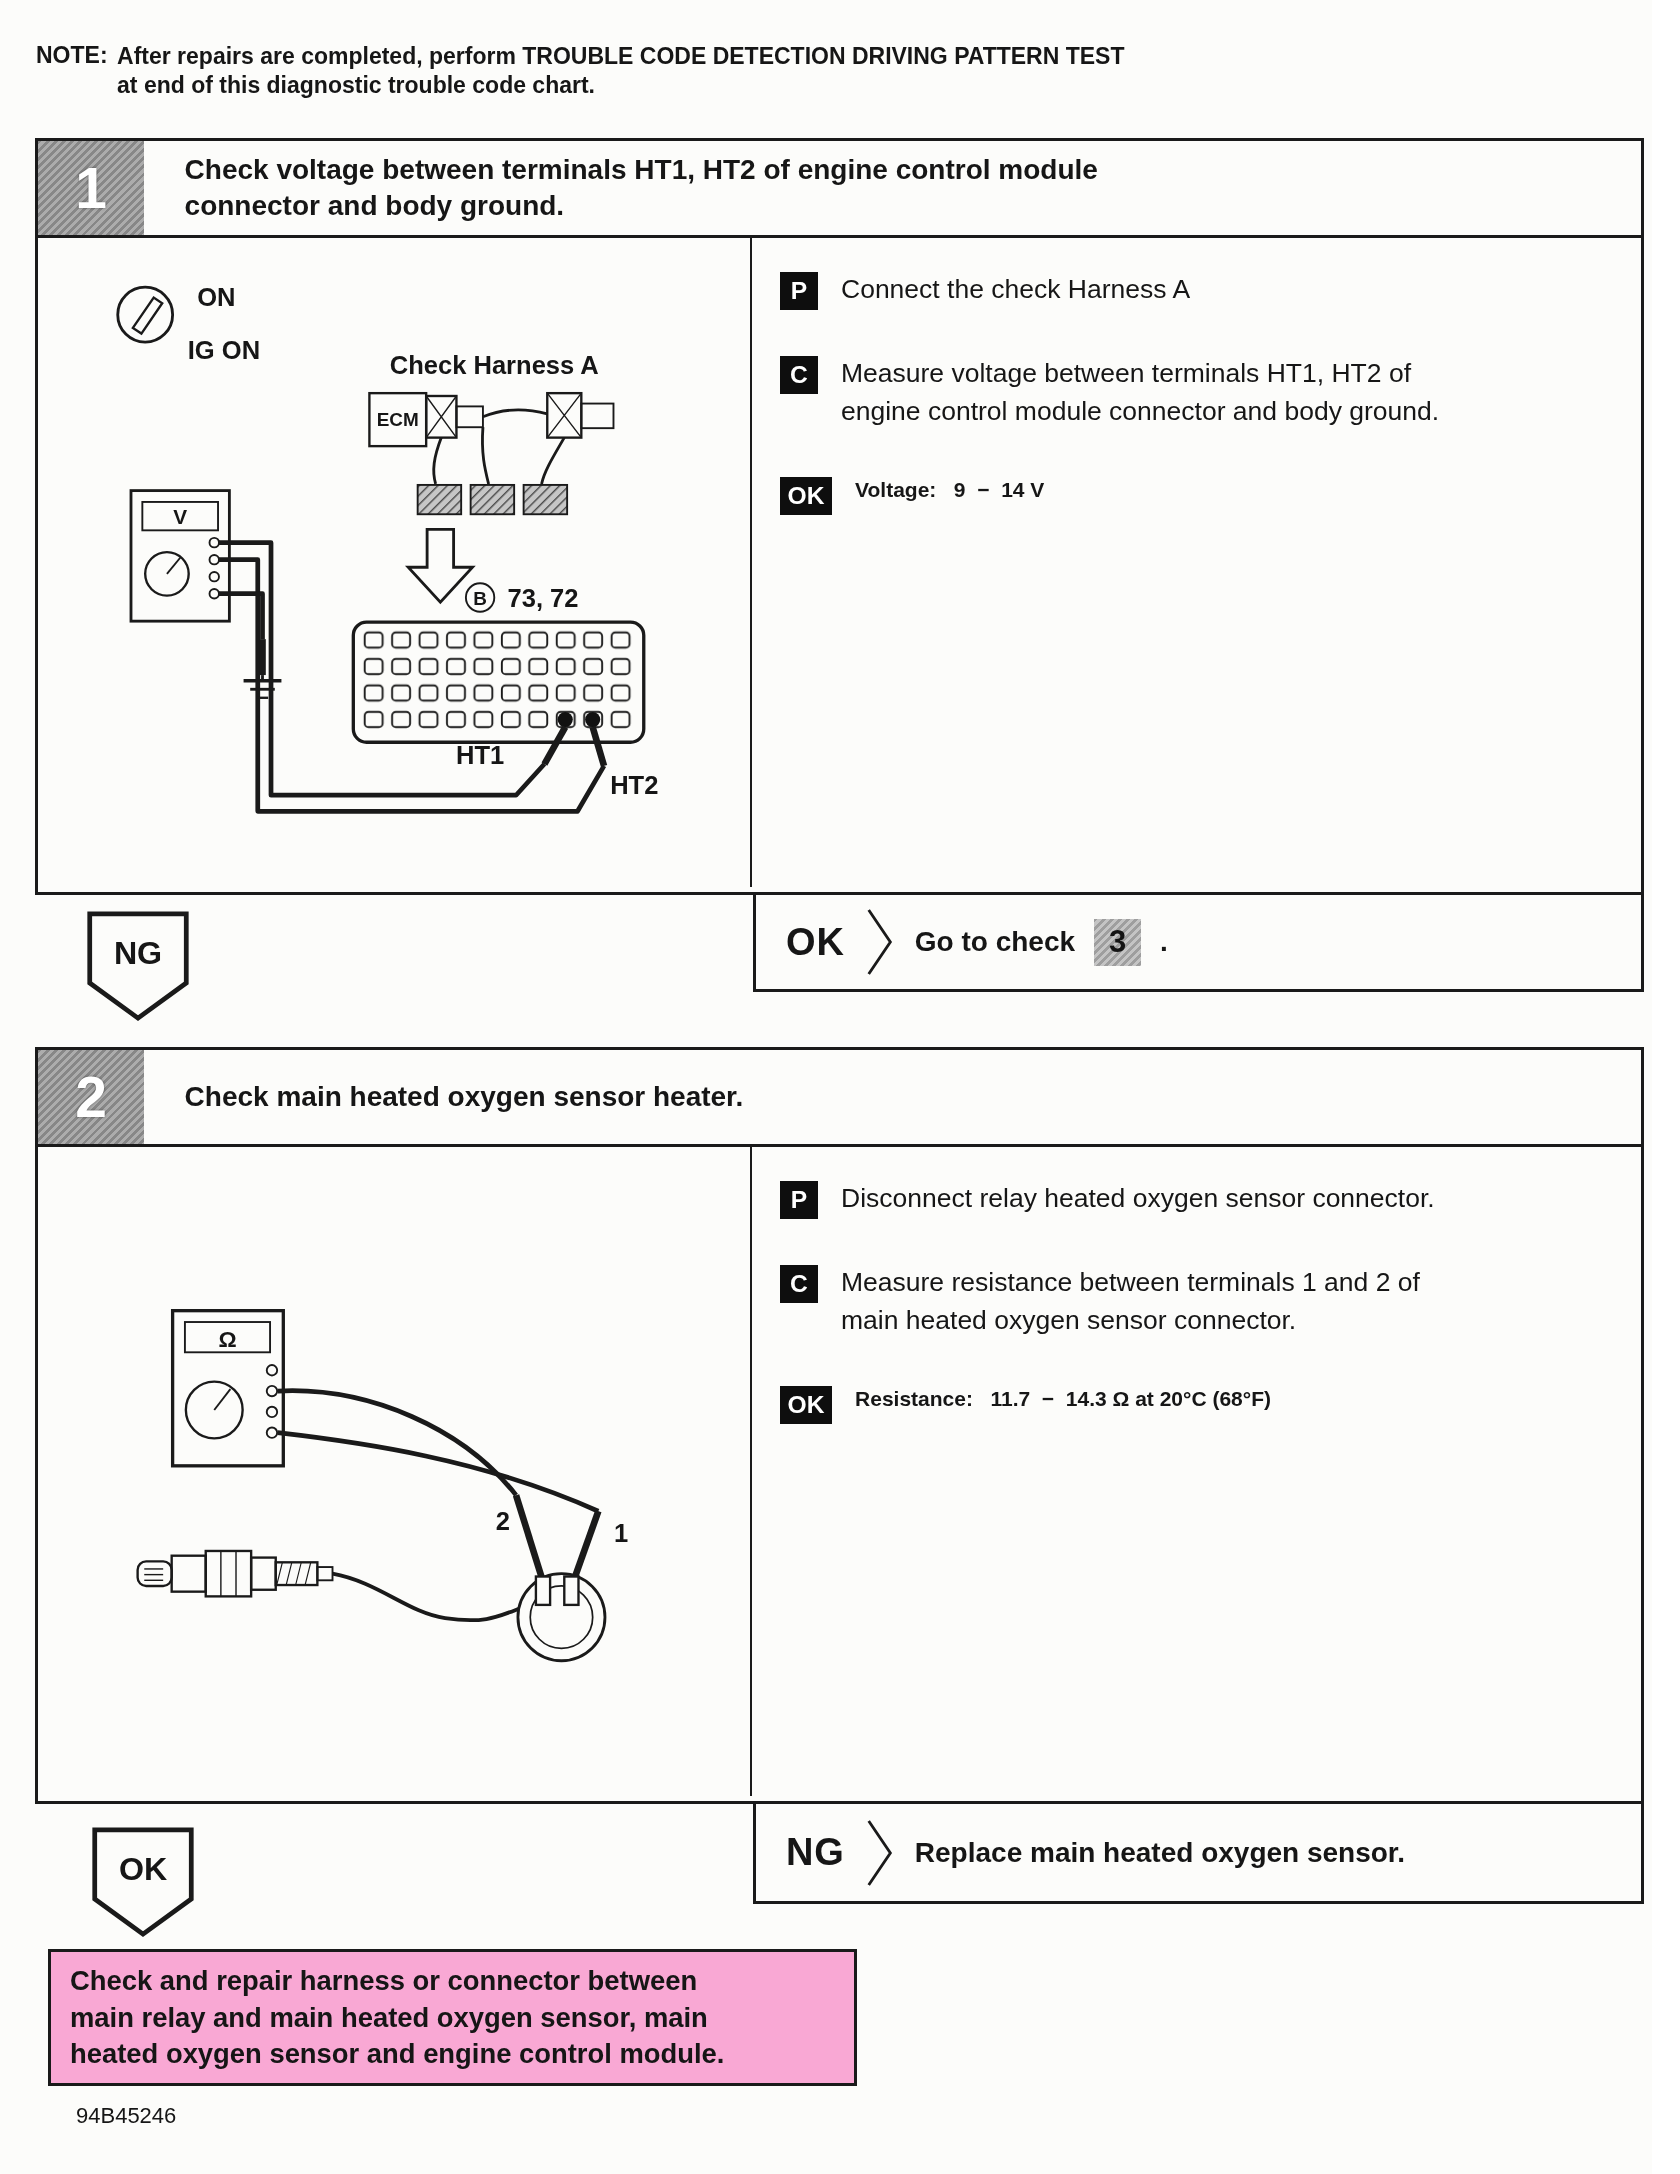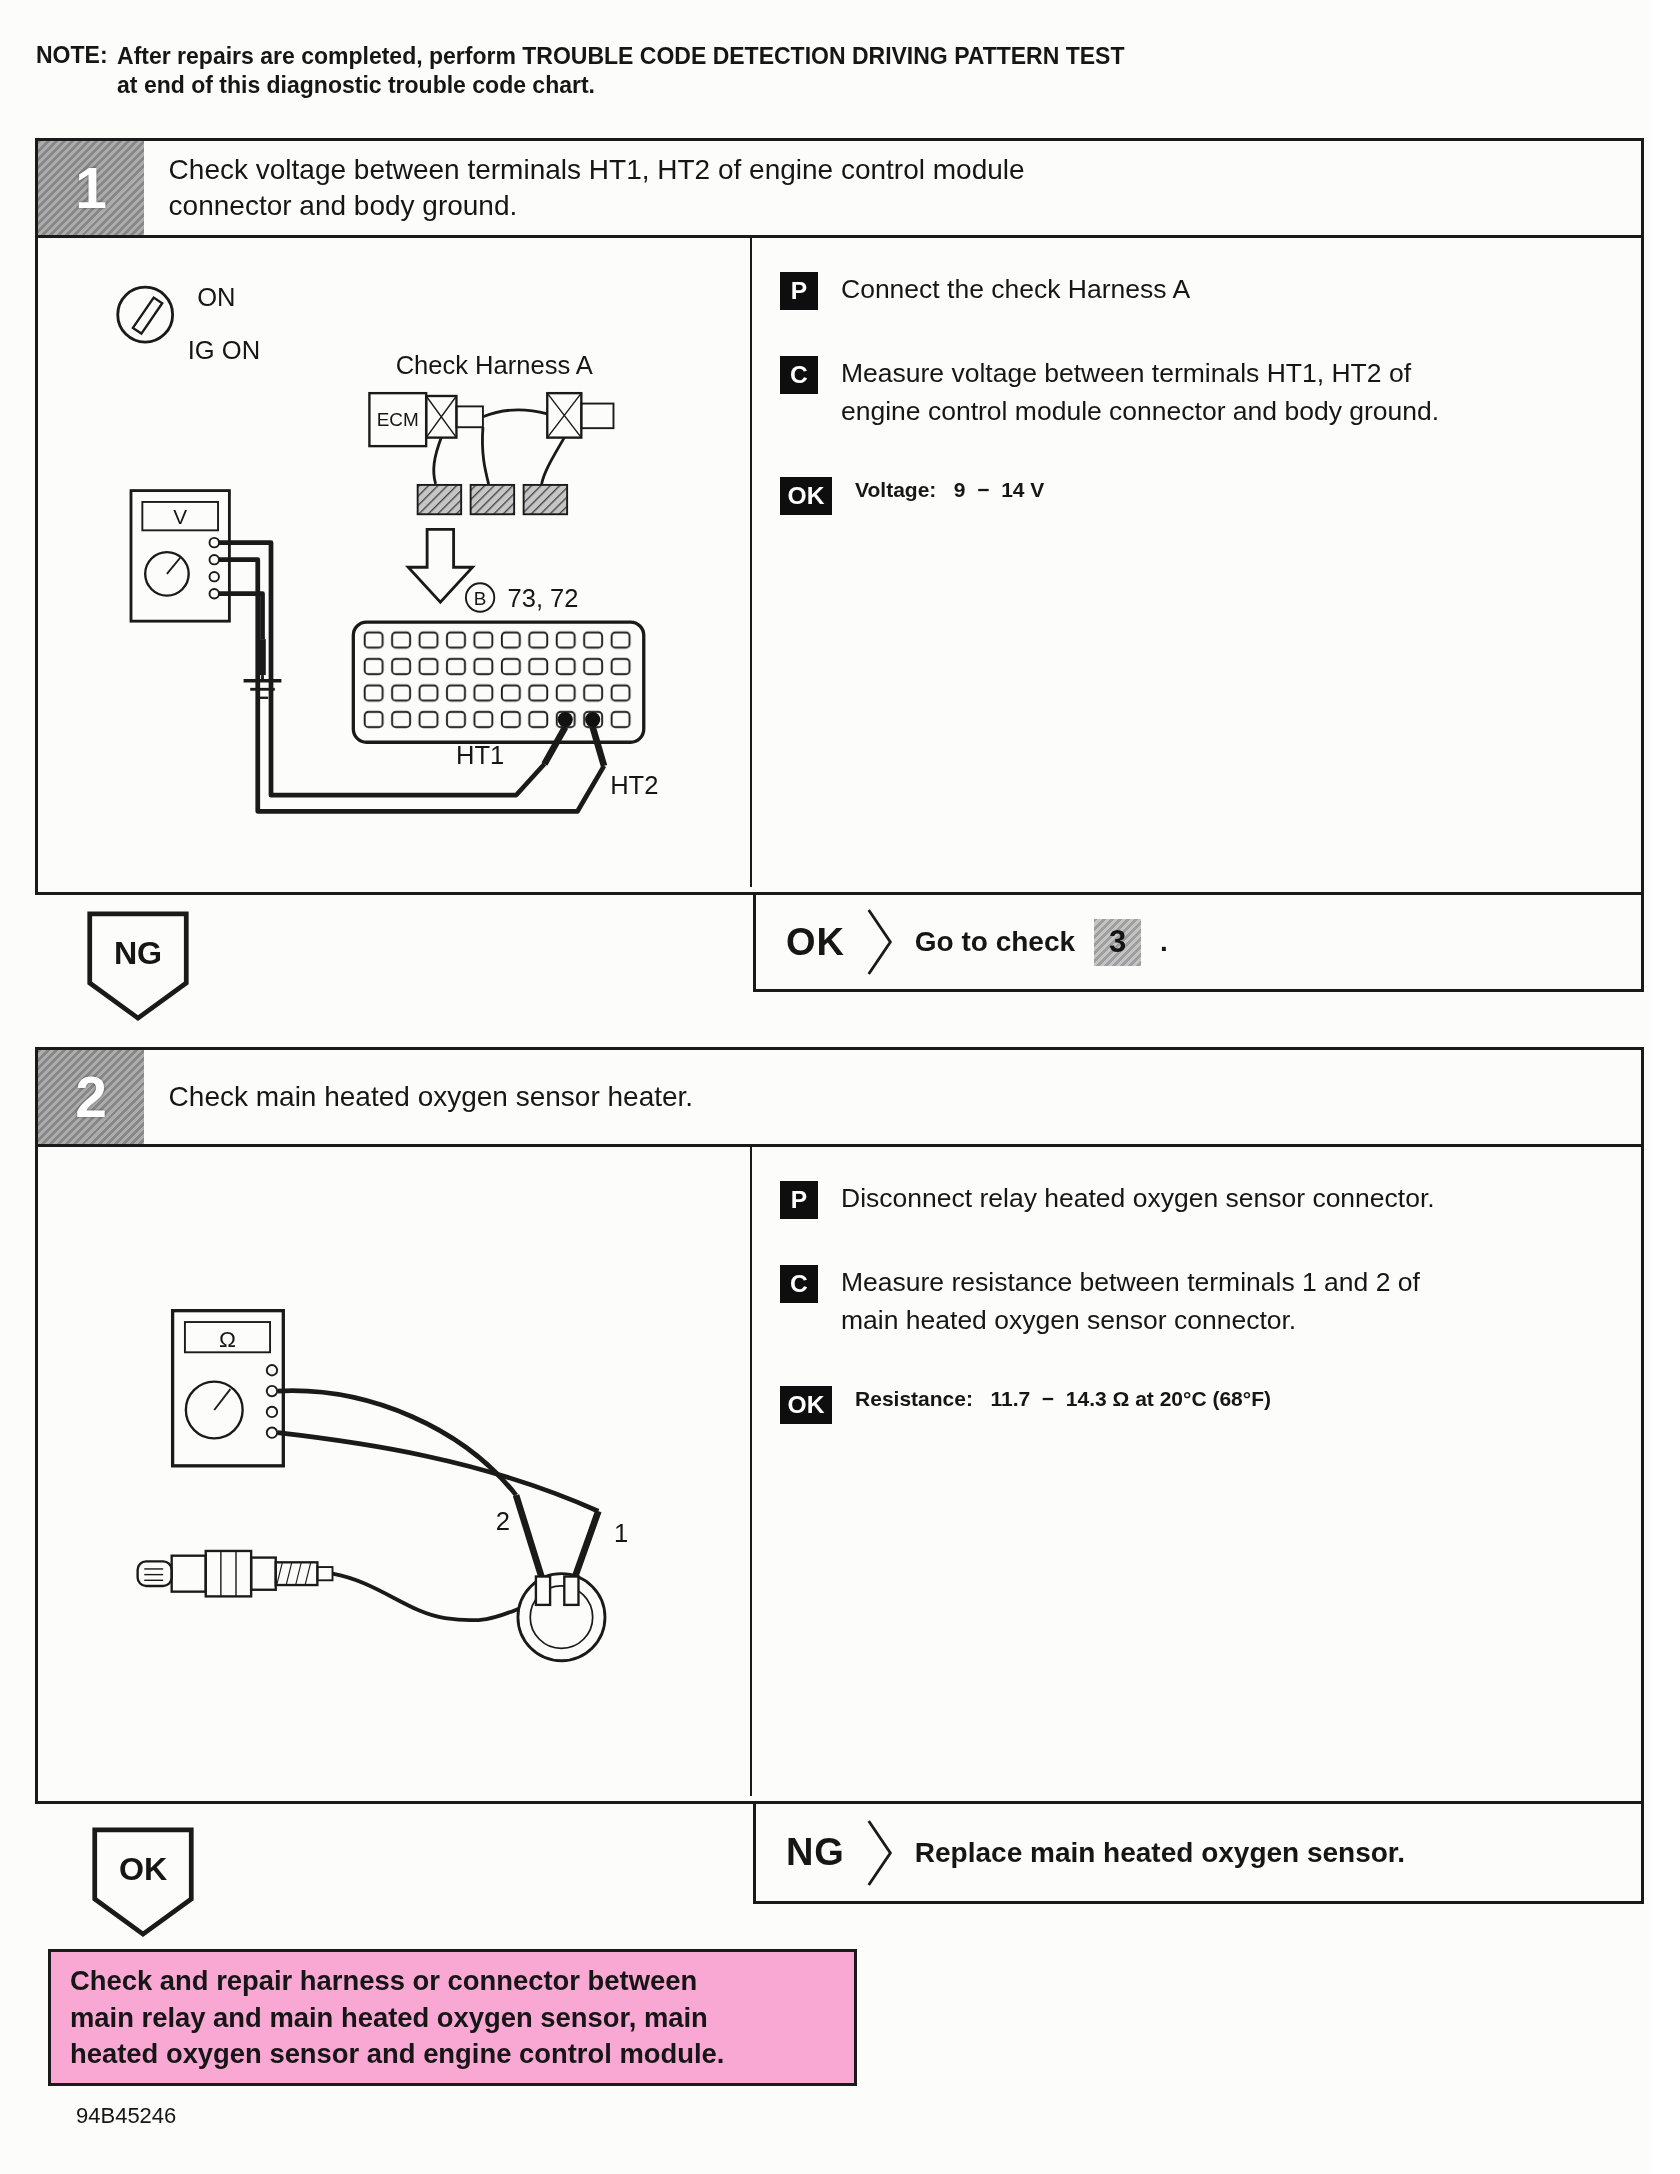--- a/index.html
+++ b/index.html
@@ -19,24 +19,24 @@
   
   .step-box { position:absolute; left:35px; width:1609px; height:757px;
               border:3.8px solid #1a1a1a; background:#fcfcfa; }
   .step-header { display:flex; align-items:center; height:97px;
                  border-bottom:3.8px solid #1a1a1a; }
   .step-num { width:106px; height:100%; flex:none;
               display:flex; align-items:center; justify-content:center;
               font-size:57px; font-weight:bold; color:#ffffff;
               text-shadow:0 0 2.8px rgba(0,0,0,.45);
               background:repeating-linear-gradient(135deg,#878787 0 2.8px,#acacac 2.8px 5.7px); }
-  .step-title { white-space:pre-line; font-size:28px; font-weight:normal;
-                line-height:1.3; padding:5.7px 23px 5.7px 24.6px; }
+  .step-title { white-space:pre-line; font-size:28px; font-weight:bold;
+                line-height:1.3; padding:5.7px 23px 5.7px 24.6px;margin-left:16px; }
   .step-body { display:flex; height:649px; }
-  .diagram-panel { width:714px; flex:none; border-right:2.8px solid #1a1a1a; }
+  .diagram-panel { width:714px; flex:none; border-right:2.8px solid #1a1a1a;font-weight:bold; }
   .instr-panel { flex:1; padding:32px 24.6px 0 28px; }
   .instr-row { display:flex; align-items:flex-start; gap:23px; margin-bottom:44px; }
   .badge { min-width:38px; height:38px; padding:0 7.6px; flex:none; margin-top:1.9px;
            background:#0e0e0e; color:#ffffff; font-weight:bold; font-size:24.6px;
            display:flex; align-items:center; justify-content:center; }
   .instr-text { font-size:26.5px; line-height:1.45; white-space:pre-wrap; }
   .instr-text.bold { font-weight:bold; font-size:21px; }
 
   
   .result-row { position:absolute; left:753px; width:891px;

